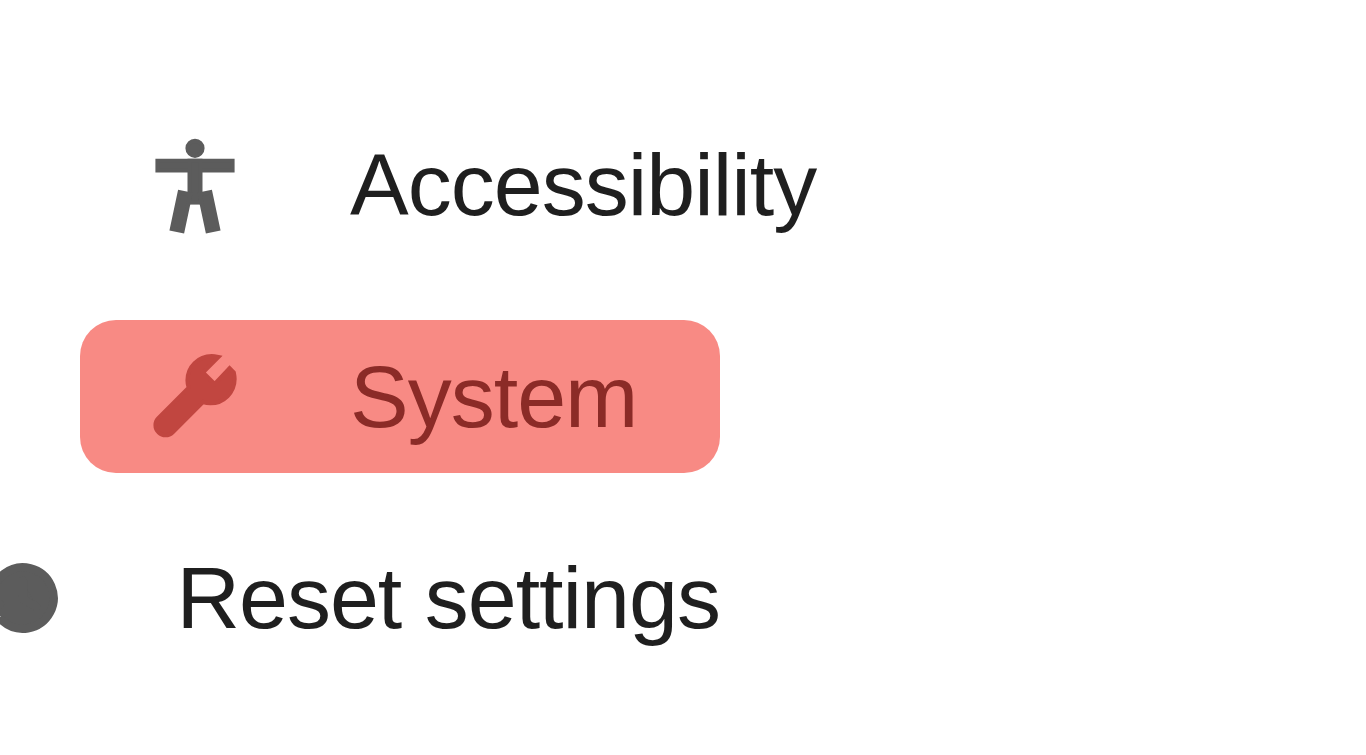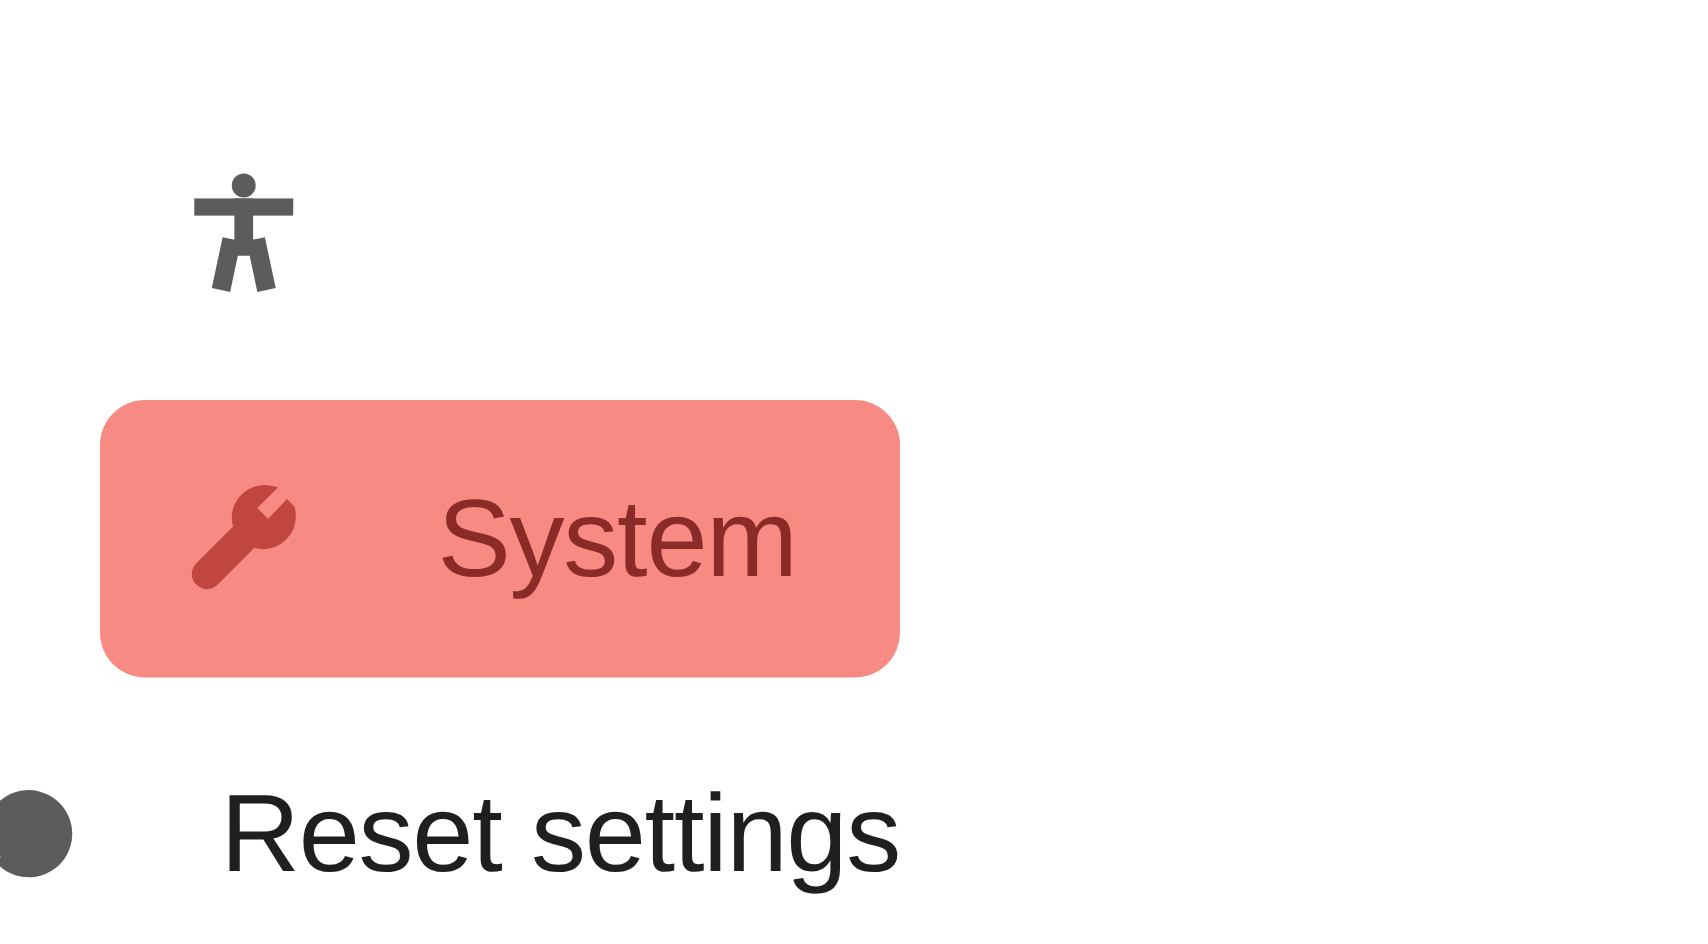--- a/index.html
+++ b/index.html
@@ -11,21 +11,21 @@
     font-family: "Segoe UI", Arial, sans-serif;
     overflow: hidden;
   }
   .menu {
     padding-top: 110px;
     padding-left: 80px;
   }
   .menu-item {
     display: flex;
     align-items: center;
-    height: 222px;
+    height: 153px;
     border-radius: 36px;
     padding-left: 60px;
     width: 640px;
     margin-bottom: 50px;
     cursor: pointer;
     box-sizing: border-box;
   }
   .menu-item.normal {
     background: transparent;
     color: #1f1f1f;
@@ -63,20 +63,21 @@
   <div class="menu-item normal first">
     <span class="icon-wrap">
       <svg viewBox="0 0 24 24" width="100" height="100">
         <circle cx="12" cy="3.2" r="1.8"></circle>
         <rect x="3" y="6.2" width="18" height="2.3"></rect>
         <rect x="10.7" y="6.2" width="2.6" height="10"></rect>
         <rect x="8.3" y="14" width="2.6" height="9" transform="rotate(12 9.6 14)"></rect>
         <rect x="13.1" y="14" width="2.6" height="9" transform="rotate(-12 14.4 14)"></rect>
       </svg>
     </span>
+    <span class="label">Accessibility</span>
   </div>
 
   <div class="menu-item highlight">
     <span class="icon-wrap">
       <svg viewBox="0 0 24 24" width="100" height="100">
         <path d="M21.3 6.1c.1.5.2 1 .2 1.6 0 3.2-2.6 5.8-5.8 5.8-.6 0-1.2-.1-1.8-.3L6.6 20.5c-.9.9-2.4.9-3.3 0l-.1-.1c-.9-.9-.9-2.4 0-3.3l7.3-7.3c-.2-.6-.3-1.2-.3-1.8 0-3.2 2.6-5.8 5.8-5.8.6 0 1.1.1 1.6.2l-3.7 3.7 2.8 2.8 3.6-3.8z"></path>
       </svg>
     </span>
     <span class="label">System</span>
   </div>

